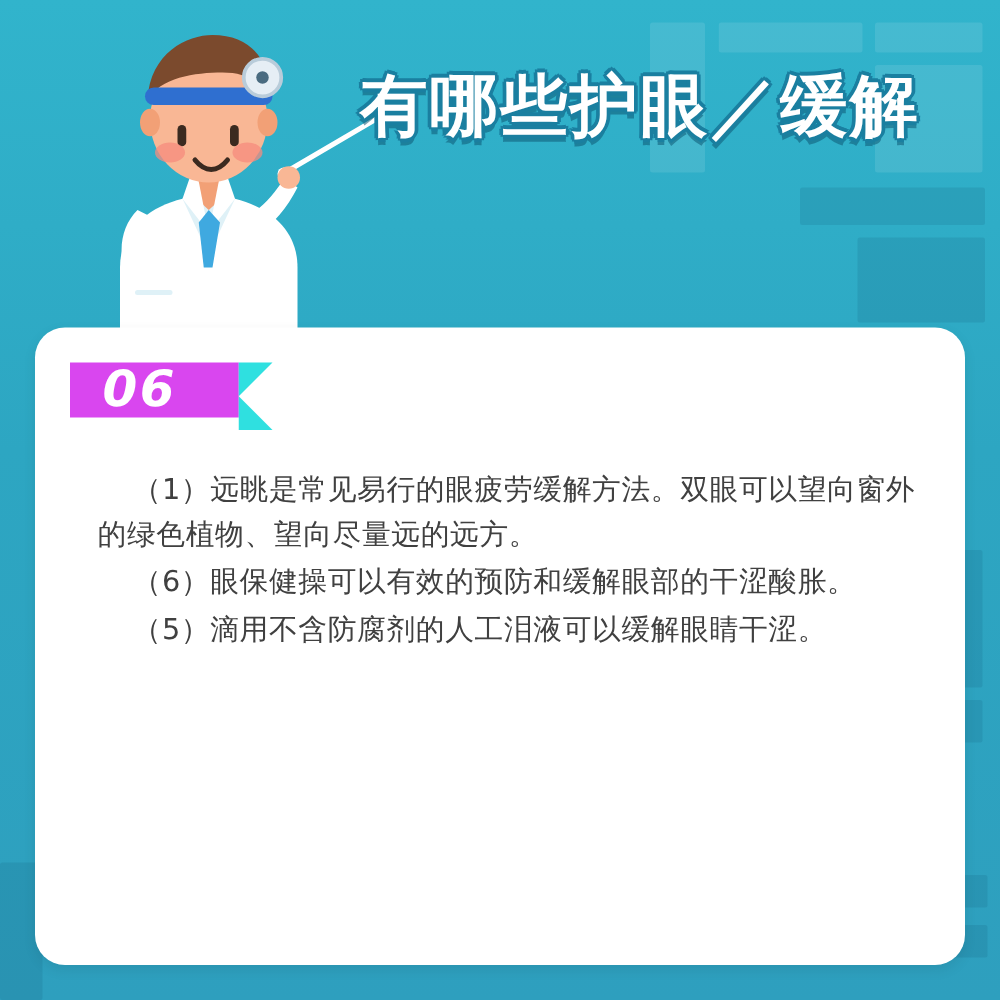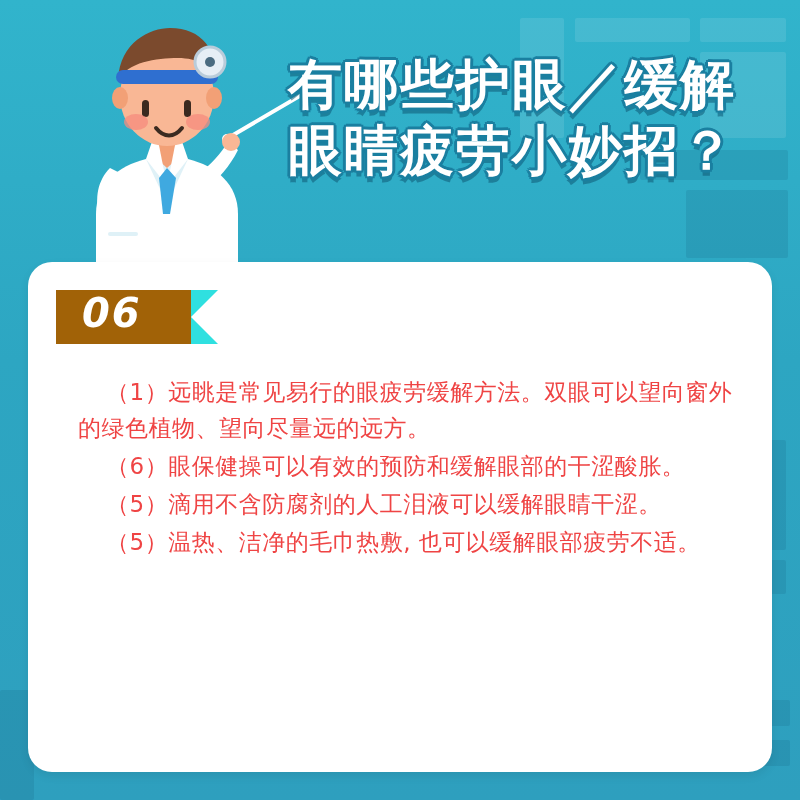--- a/index.html
+++ b/index.html
@@ -87,24 +87,24 @@
     background: #ffffff;
     border-radius: 24px;
     box-shadow: 0 4px 10px rgba(0,0,0,0.08);
   }
 
   .badge {
     position: absolute;
     left: 28px;
     top: 28px;
     width: 135px;
-    height: 54px;
-    background: #a16207;
+    height: 44px;
+    background: #d946ef;
     display: flex;
-    align-items: flex-start;
+    align-items: center;
     padding-left: 26px;
     box-sizing: border-box;
   }
   .badge::after {
     content: "";
     position: absolute;
     right: -27px;
     top: 0;
     width: 0;
     height: 0;
@@ -122,21 +122,21 @@
   }
 
   .body-text {
     position: absolute;
     left: 50px;
     top: 112px;
     width: 660px;
     font-family: "DejaVu Sans", "Liberation Sans", sans-serif;
     font-size: 23px;
     line-height: 36px;
-    color: #ef4444;
+    color: #404040;
     letter-spacing: 0.5px;
   }
   .para {
     margin: 0 0 2px 0;
     text-indent: 0;
   }
   .para.indent {
     text-indent: 28px;
   }
 </style>
@@ -201,30 +201,28 @@
       <path d="M140 154 C152 146 160 136 168 124 L178 132 C170 148 158 162 146 170 Z" fill="#ffffff"></path>
       <circle cx="171" cy="124" r="9" fill="#f9b795"></circle>
 
       <path d="M40 200 C34 180 38 162 50 150 L66 158 C56 170 52 186 54 202 Z" fill="#ffffff"></path>
 
       <rect x="48" y="214" width="30" height="4" rx="2" fill="#dff1f7"></rect>
     </svg>
 
     <div class="title-wrap">
       <div class="title-line">有哪些护眼／缓解</div>
-      <div class="title-line">眼睛疲劳小妙招？</div>
     </div>
   </div>
 
   <div class="card">
     <div class="badge">
       <span class="badge-num">06</span>
     </div>
 
     <div class="body-text">
       <p class="para indent">（1）远眺是常见易行的眼疲劳缓解方法。双眼可以望向窗外的绿色植物、望向尽量远的远方。</p>
       <p class="para indent">（6）眼保健操可以有效的预防和缓解眼部的干涩酸胀。</p>
       <p class="para indent">（5）滴用不含防腐剂的人工泪液可以缓解眼睛干涩。</p>
-      <p class="para indent">（5）温热、洁净的毛巾热敷, 也可以缓解眼部疲劳不适。</p>
     </div>
   </div>
 
 </div>
 
 </body></html>

